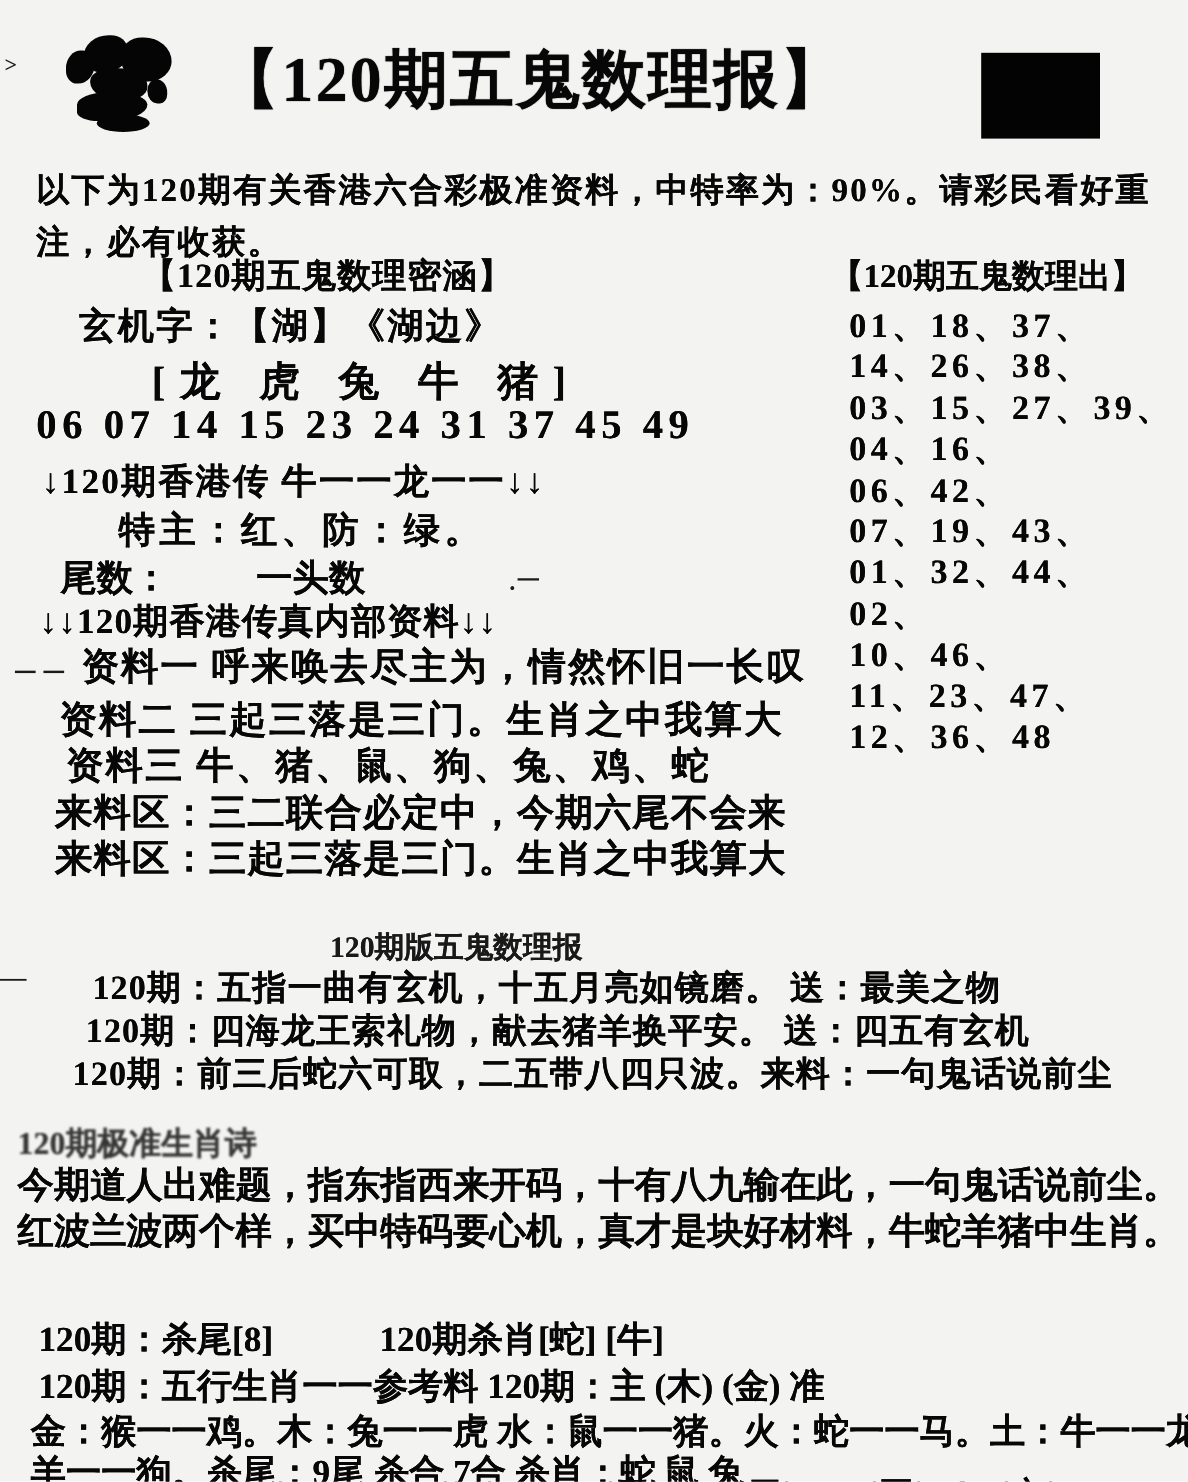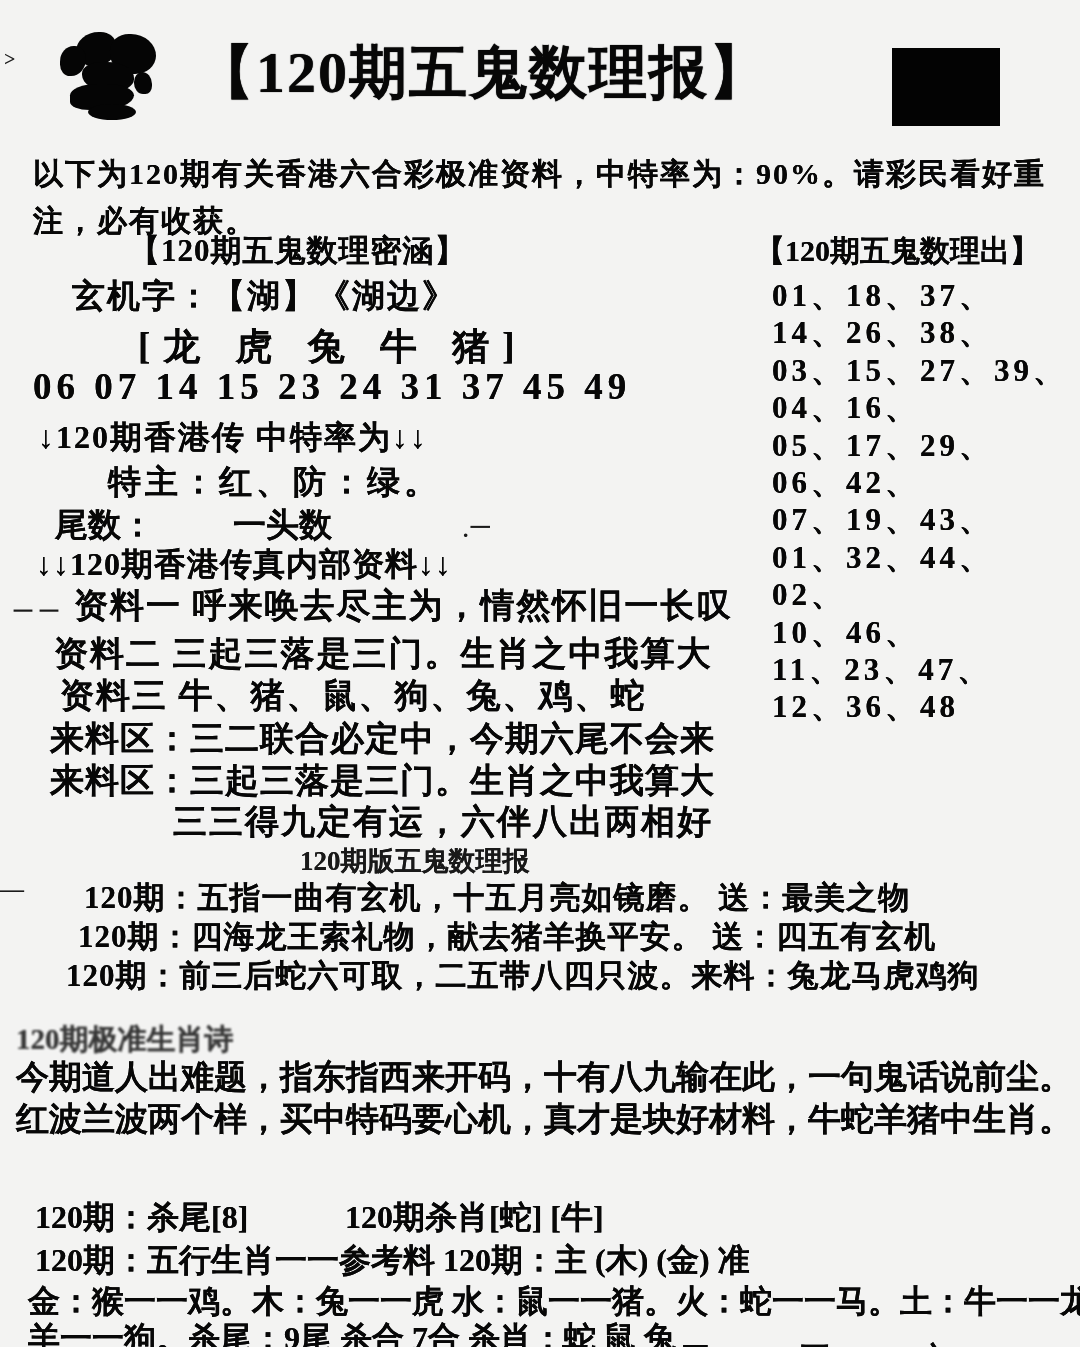--- a/index.html
+++ b/index.html
@@ -58,63 +58,61 @@
   <div class="abs intro" style="left:33px;top:150px;">以下为120期有关香港六合彩极准资料，中特率为：90%。请彩民看好重注，必有收获。</div>
 
   <div class="abs ln" style="left:85px;top:230px;font-size:31px;letter-spacing:1px;margin-left:44px;">【120期五鬼数理密涵】</div>
 
   <div class="abs ln" style="left:72px;top:274px;font-size:33px;letter-spacing:2px;">玄机字：【湖】《湖边》</div>
 
   <div class="abs ln" style="left:138px;top:322px;font-size:37px;letter-spacing:13px;">[龙 虎 兔 牛 猪]</div>
 
   <div class="abs ln" style="left:33px;top:365px;font-size:37px;letter-spacing:5px;">06 07 14 15 23 24 31 37 45 49</div>
 
-  <div class="abs ln" style="left:38px;top:416px;font-size:32px;letter-spacing:2px;">↓120期香港传 中特率为↓↓</div>
+  <div class="abs ln" style="left:38px;top:416px;font-size:32px;letter-spacing:2px;">↓120期香港传 牛一一龙一一↓↓</div>
 
   <div class="abs ln" style="left:108px;top:460px;font-size:33px;letter-spacing:4px;">特主：红、防：绿。</div>
 
   <span class="abs ln" style="left:55px;top:503px;font-size:33px;">尾数：</span>
   <span class="abs ln" style="left:233px;top:503px;font-size:33px;">一头数</span>
 
   <div class="abs ln" style="left:36px;top:543px;font-size:32px;letter-spacing:1px;">↓↓120期香港传真内部资料↓↓</div>
   <span class="abs artifact" style="left:462px;top:520px;font-size:22px;font-weight:bold;">·￣</span>
 
   <span class="abs artifact" style="left:10px;top:582px;font-size:26px;font-weight:bold;">＿＿</span>
 
   <div class="abs ln" style="left:58px;top:583px;font-size:34px;letter-spacing:2px;margin-left:16px;">资料一 呼来唤去尽主为，情然怀旧一长叹</div>
   <div class="abs ln" style="left:54px;top:631px;font-size:34px;letter-spacing:2px;">资料二 三起三落是三门。生肖之中我算大</div>
   <div class="abs ln" style="left:60px;top:673px;font-size:34px;letter-spacing:2px;">资料三 牛、猪、鼠、狗、兔、鸡、蛇</div>
   <div class="abs ln" style="left:50px;top:716px;font-size:34px;letter-spacing:1px;">来料区：三二联合必定中，今期六尾不会来</div>
   <div class="abs ln" style="left:50px;top:758px;font-size:34px;letter-spacing:1px;">来料区：三起三落是三门。生肖之中我算大</div>
-  <div class="abs ln" style="left:173px;top:799px;font-size:34px;letter-spacing:2px;">三三得九定有运，六伴八出两相好</div>
 
   <div class="abs ln" style="left:755px;top:231px;font-size:30px;">【120期五鬼数理出】</div>
 
   <div class="abs rightcol-rows" style="left:772px;top:277px;font-size:31px;font-weight:bold;letter-spacing:4px;text-shadow:0 0 0.6px #111;">
     <div>01、18、37、</div>
     <div>14、26、38、</div>
     <div>03、15、27、39、</div>
     <div>04、16、</div>
-    <div>05、17、29、</div>
     <div>06、42、</div>
     <div>07、19、43、</div>
     <div>01、32、44、</div>
     <div>02、</div>
     <div>10、46、</div>
     <div>11、23、47、</div>
     <div>12、36、48</div>
   </div>
 
   <div class="abs ln smudge" style="left:300px;top:843px;font-size:27px;text-align:right;">120期版五鬼数理报</div>
 
   <span class="abs artifact" style="left:0px;top:876px;font-size:24px;font-weight:bold;">—</span>
 
   <div class="abs ln" style="left:84px;top:877px;font-size:31px;letter-spacing:1px;">120期：五指一曲有玄机，十五月亮如镜磨。 送：最美之物</div>
   <div class="abs ln" style="left:78px;top:916px;font-size:31px;letter-spacing:1px;">120期：四海龙王索礼物，献去猪羊换平安。 送：四五有玄机</div>
-  <div class="abs ln" style="left:66px;top:955px;font-size:31px;letter-spacing:1px;">120期：前三后蛇六可取，二五带八四只波。来料：兔龙马虎鸡狗</div>
+  <div class="abs ln" style="left:66px;top:955px;font-size:31px;letter-spacing:1px;">120期：前三后蛇六可取，二五带八四只波。来料：一句鬼话说前尘</div>
 
   <div class="abs ln faded" style="left:16px;top:1020px;font-size:29px;">120期极准生肖诗</div>
   <div class="abs ln" style="left:16px;top:1055px;font-size:33px;">今期道人出难题，指东指西来开码，十有八九输在此，一句鬼话说前尘。</div>
   <div class="abs ln" style="left:16px;top:1097px;font-size:33px;">红波兰波两个样，买中特码要心机，真才是块好材料，牛蛇羊猪中生肖。</div>
 
   <span class="abs ln" style="left:35px;top:1196px;font-size:32px;">120期：杀尾[8]</span>
   <span class="abs ln" style="left:345px;top:1196px;font-size:32px;">120期杀肖[蛇] [牛]</span>
 
   <div class="abs ln" style="left:35px;top:1239px;font-size:32px;">120期：五行生肖一一参考料 120期：主 (木) (金) 准</div>
   <div class="abs ln" style="left:28px;top:1280px;font-size:32px;">金：猴一一鸡。木：兔一一虎 水：鼠一一猪。火：蛇一一马。土：牛一一龙一一</div>

